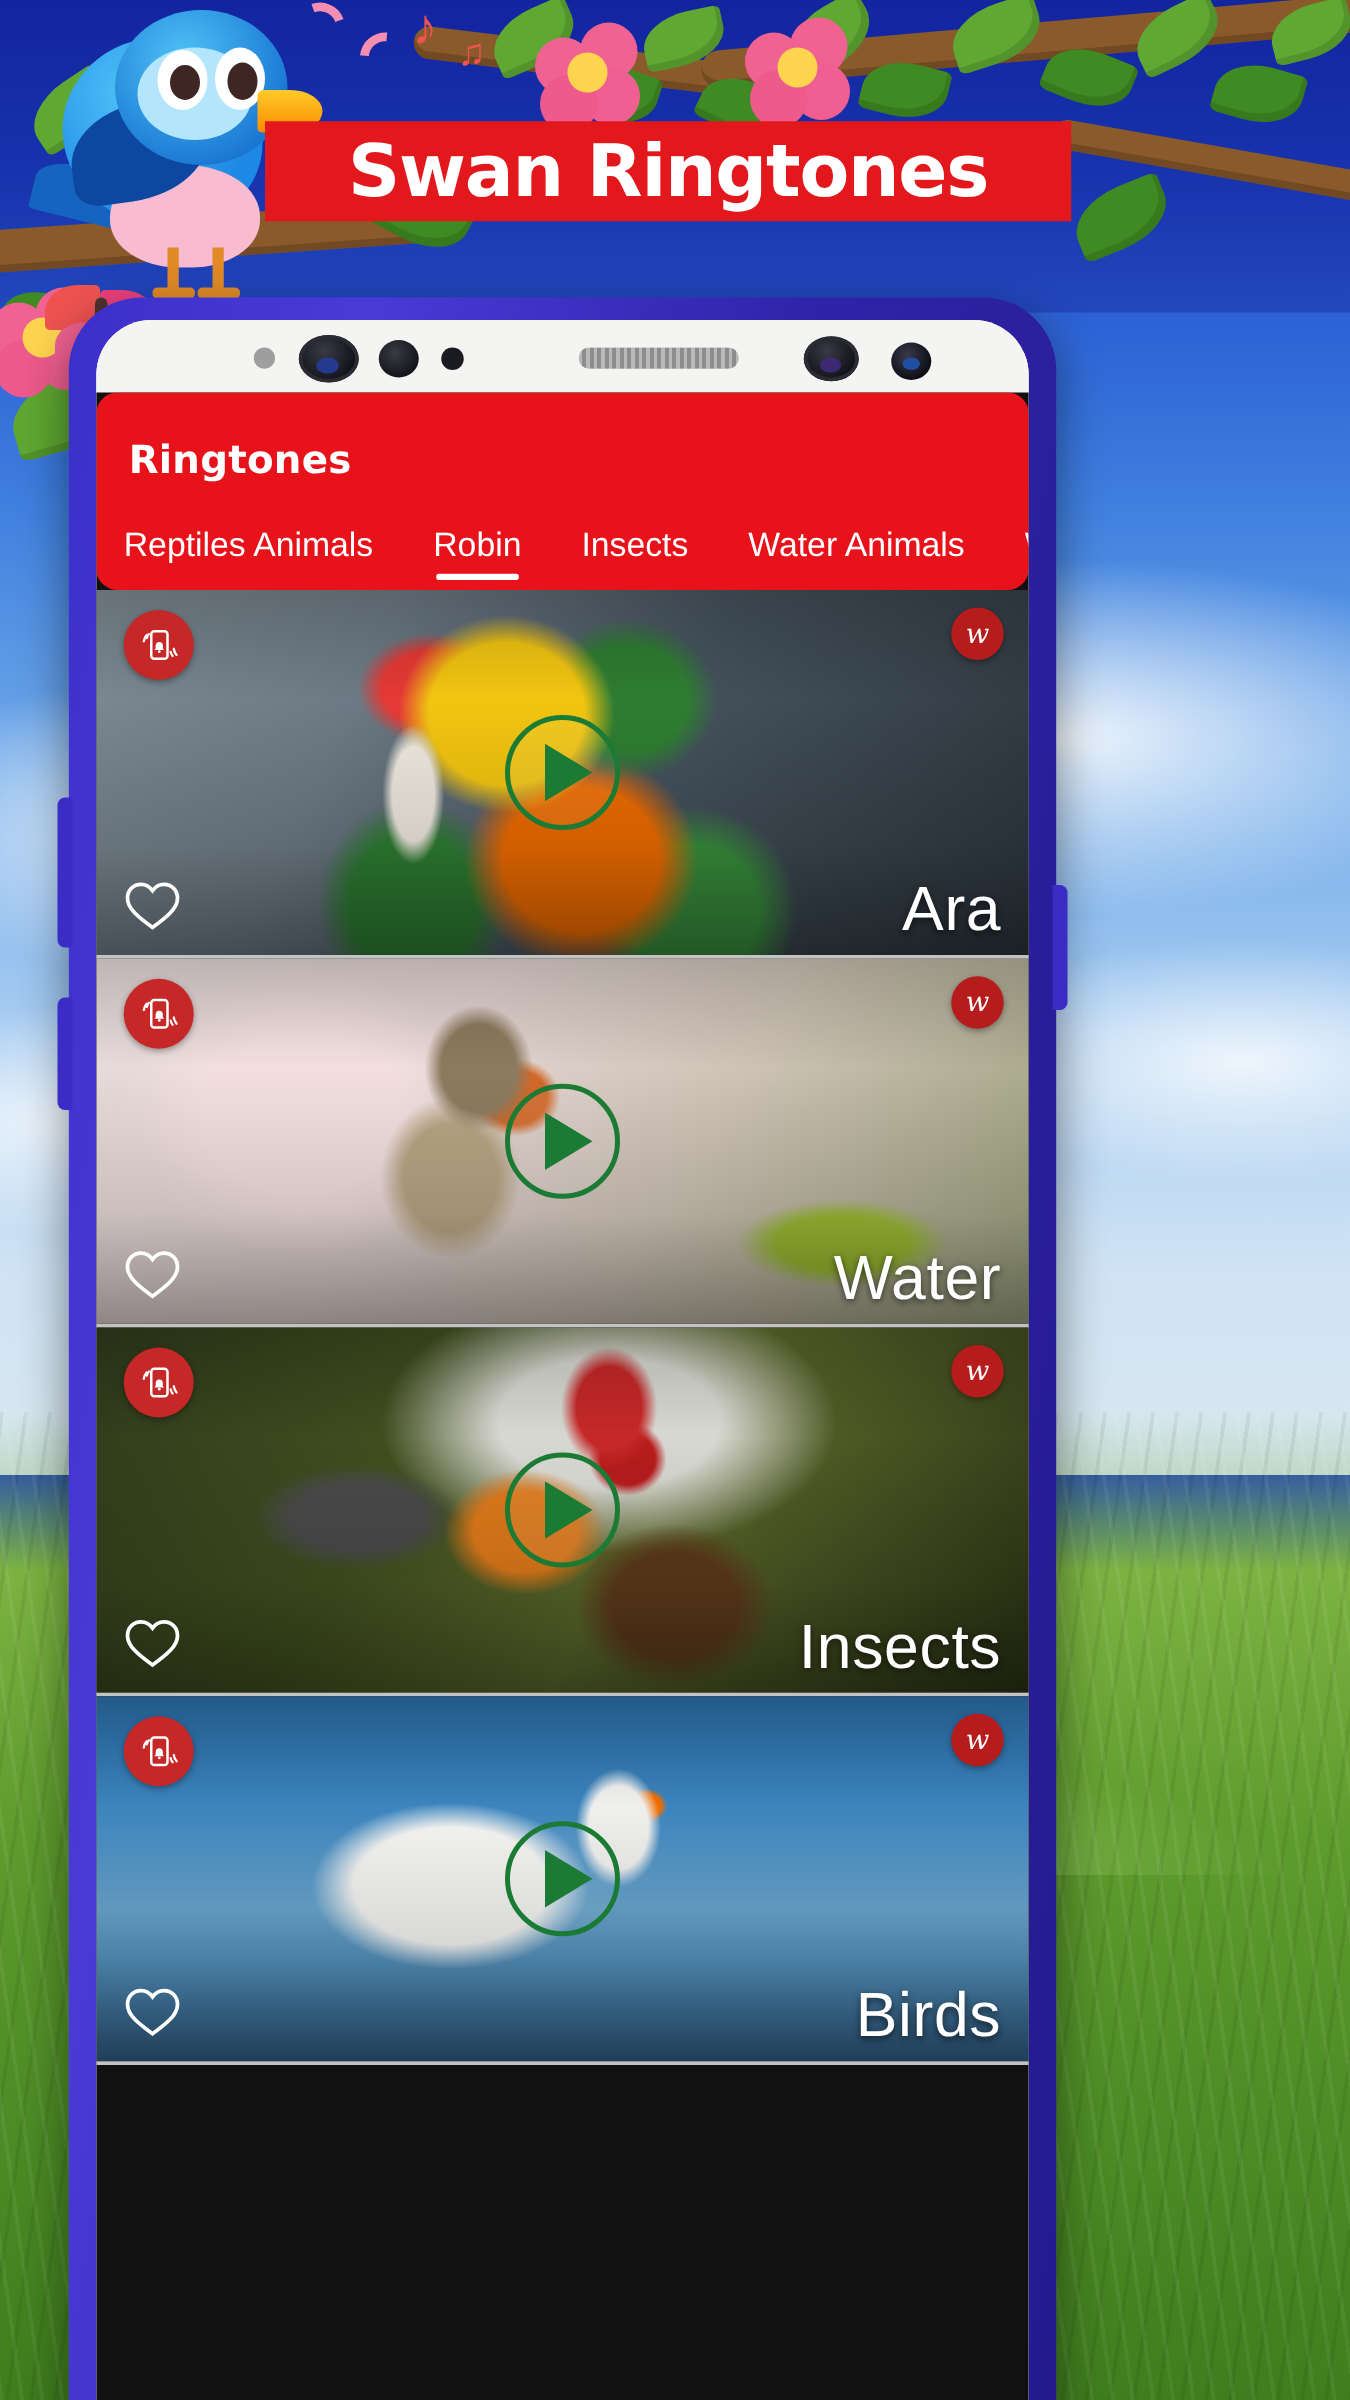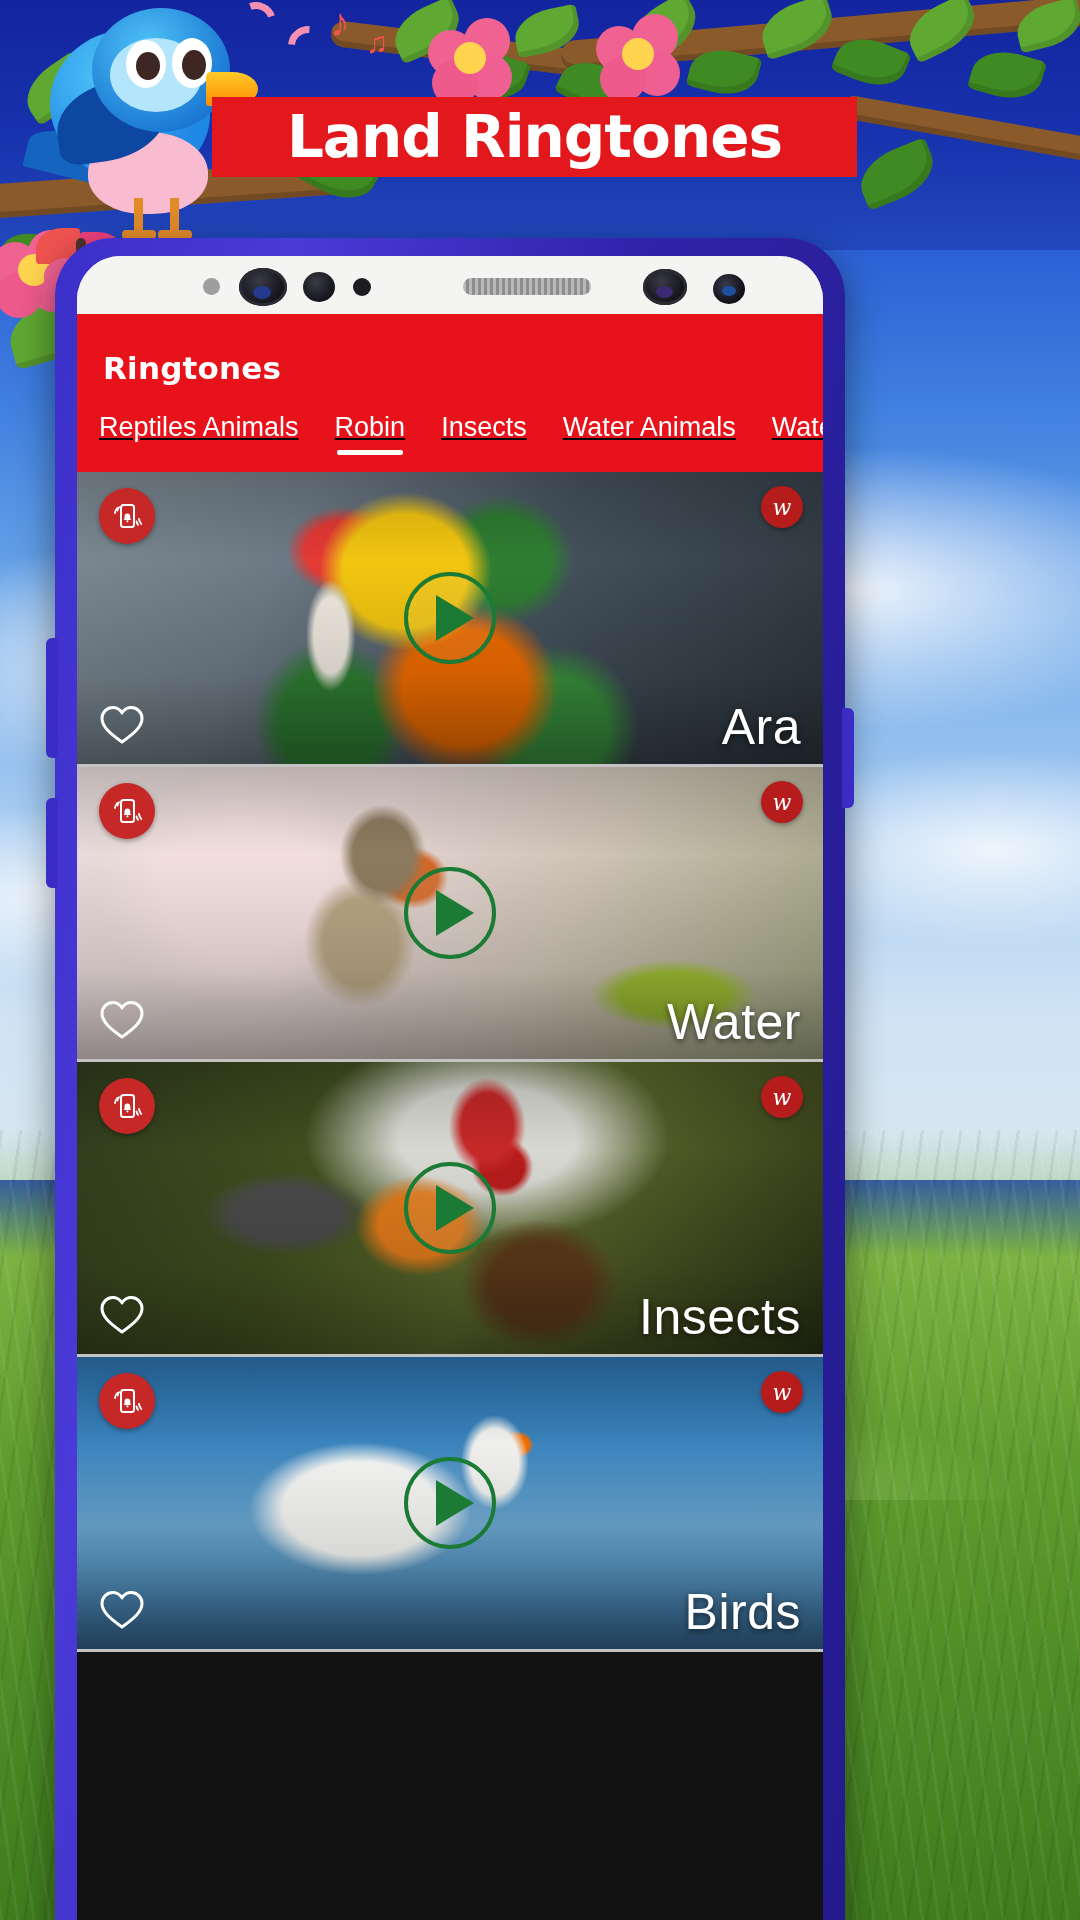--- a/index.html
+++ b/index.html
@@ -131,28 +131,28 @@
   .s-speaker{ left:386px; top:22px; width:128px; height:17px; border-radius:9px;
               background:repeating-linear-gradient(90deg,#b9b9b9 0 3px,#8d8d8d 3px 6px),#a8a8a8; }
   .s-cam4   { left:566px; top:13px; width:44px; height:36px; background:radial-gradient(circle at 42% 34%, #3a3a46, #101017 70%); box-shadow:inset 0 0 0 3px #2b2b33; }
   .s-cam4:after{ content:""; position:absolute; left:13px; top:17px; width:17px; height:12px; border-radius:50%; background:#3b2a72; }
   .s-cam5   { left:636px; top:18px; width:32px; height:30px; background:radial-gradient(circle at 40% 35%, #39394a, #0f0f18 70%); }
   .s-cam5:after{ content:""; position:absolute; left:9px; top:12px; width:14px; height:10px; border-radius:50%; background:#1f4fa0; }
 
   
   #app { position:relative; height:1624px; background:#111; overflow:hidden; }
 
-  #appbar { background:#e8121b; padding:0; }
+  #appbar { background:#e8121b; padding:0;border-radius:17px; }
   #appbar-title {
     color:#fff; font-size:31px; font-weight:bold; padding:36px 0 0 26px;
     font-family:"DejaVu Sans", sans-serif; letter-spacing:.2px;
   }
   #tabs {
-    display:flex; align-items:flex-start; gap:4px; padding:26px 0 0 0; height:86px;
-    overflow:hidden; white-space:nowrap;text-decoration:underline;
+    display:flex; align-items:center; gap:16px; padding:26px 0 0 0; height:86px;
+    overflow:hidden; white-space:nowrap;
   }
   .tab {
     color:#fff; font-size:27px; padding:0 0 12px 0; margin:0 16px; position:relative;
     font-family:"Liberation Sans", sans-serif; flex:0 0 auto;
   }
   .tab:first-child { margin-left:22px; }
   .tab.active:after {
     content:""; position:absolute; left:2px; right:2px; bottom:0; height:5px; background:#fff; border-radius:2px;
   }
 
@@ -310,21 +310,21 @@
       <div class="pupR"></div>
     <div class="beak"></div>
     <div class="legL"></div>
       <div class="legR"></div>
     <div class="footL"></div>
       <div class="footR"></div>
   </div>
 </div>
 
 <div id="title-banner">
-  <div class="t">Land Ringtones</div>
+  <div class="t">Swan Ringtones</div>
 </div>
 
 <div id="phone">
   <div id="phone-frame"></div>
   <div id="phone-btn-a"></div>
   <div id="phone-btn-b"></div>
   <div id="phone-btn-c"></div>
 
   <div id="phone-bezel">
 

